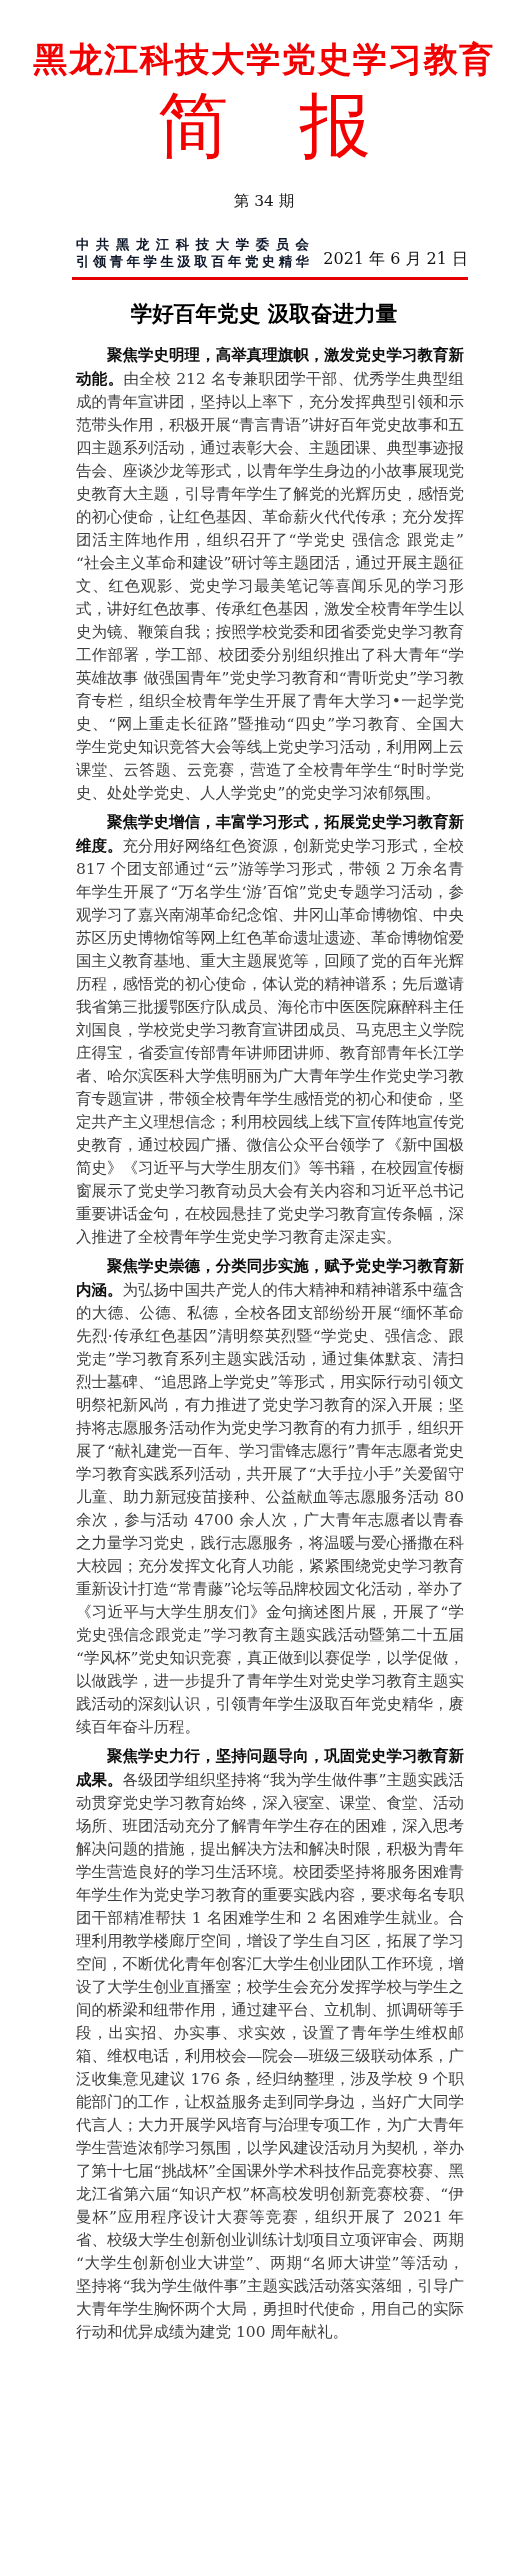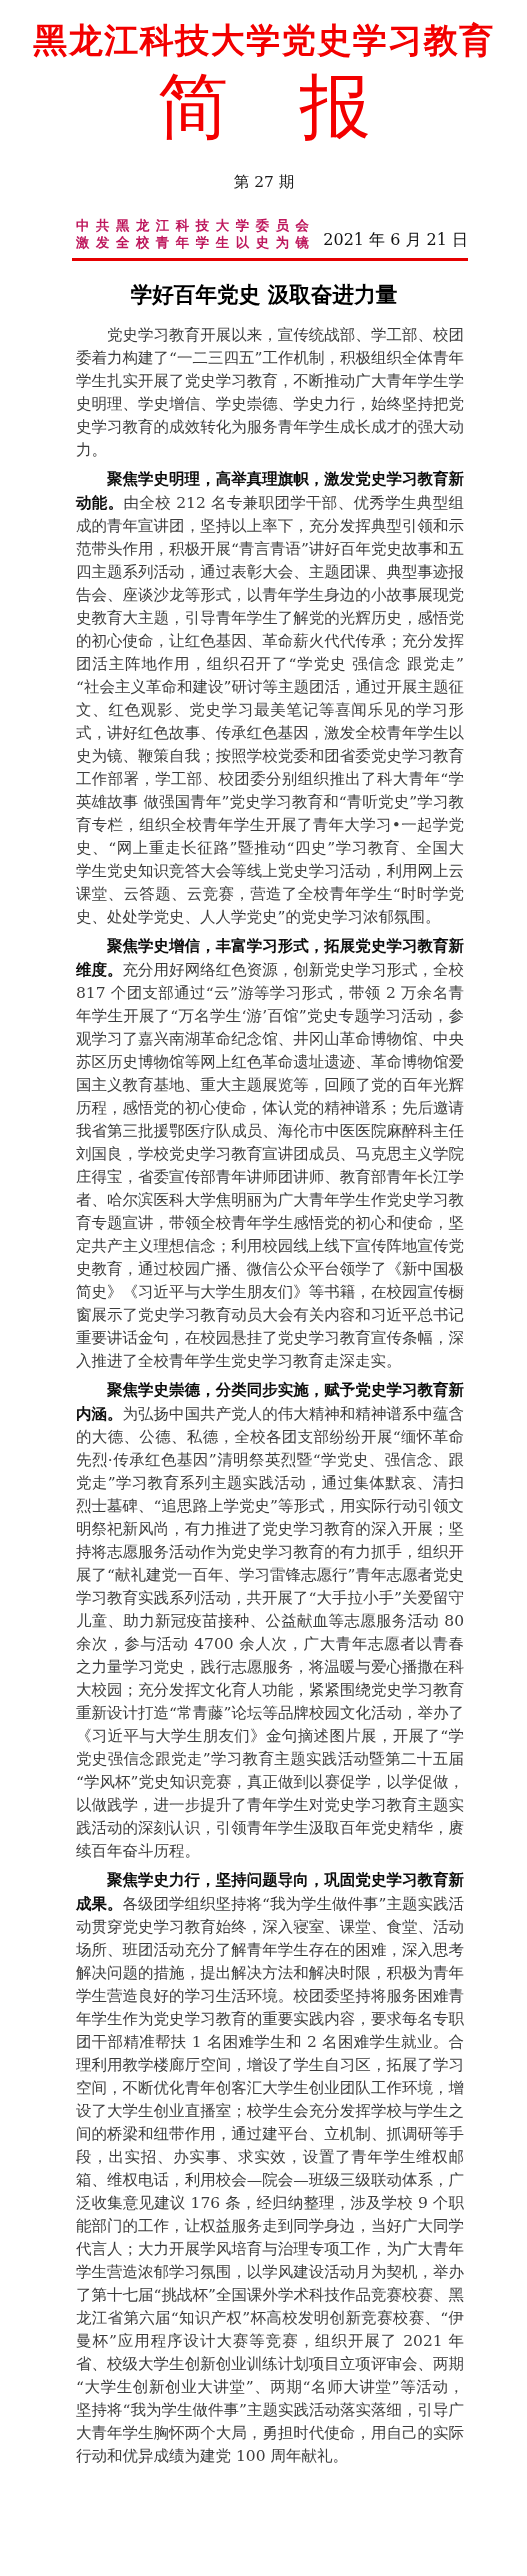--- a/index.html
+++ b/index.html
@@ -13,20 +13,21 @@
   }
   
   .org-title{
     padding-top:21.6px;
     text-align:center;
     font-weight:bold;
     font-size:34px;
     letter-spacing:1.5px;
     color:#f30000;
     line-height:1.1;
+    margin-top:19px;
   }
   .brief-title{
     margin-top:11.3px;
     text-align:center;
     font-weight:normal;
     font-size:71px;
     color:#f30000;
     line-height:1.05;
   }
   .issue{
@@ -39,21 +40,21 @@
     margin:24px 60px 0 76px;
     display:flex;
     justify-content:space-between;
     align-items:flex-end;
   }
   .issuer{
     width:233px;
     font-family:"DejaVu Sans","Liberation Sans",sans-serif;
     font-weight:bold;
     font-size:13.4px;
-    color:#be185d;
+    color:#0f172a;
     line-height:1.3;
   }
   .issuer > div{
     text-align:justify;
     text-align-last:justify;
   }
   .date{
     font-size:16px;
     color:#111111;
     white-space:nowrap;
@@ -92,43 +93,40 @@
 </head>
 <body>
 
 <div class="page">
 
   <header>
     <div class="org-title">黑龙江科技大学党史学习教育</div>
 
     <div class="brief-title">简　报</div>
 
-    <div class="issue">第 27 期</div>
+    <div class="issue">第 34 期</div>
 
     <div class="issuer-row">
       <div class="issuer">
         <div>中共黑龙江科技大学委员会</div>
-        <div>激发全校青年学生以史为镜</div>
+        <div>引领青年学生汲取百年党史精华</div>
       </div>
       <div class="date">2021 年 6 月 21 日</div>
     </div>
 
     <div class="rule"></div>
   </header>
 
   <main>
     <h1 class="art-title">
       <span>学好百年党史 汲取奋进力量</span><br>
     </h1>
 
     <div class="body">
 
-    <p class="para">
-          <span>党史学习教育开展以来，宣传统战部、学工部、校团委着力构建了“一二三四五”工作机制，积极组织全体青年学生扎实开展了党史学习教育，不断推动广大青年学生学史明理、学史增信、学史崇德、学史力行，始终坚持把党史学习教育的成效转化为服务青年学生成长成才的强大动力。</span>
-        </p>
         <p class="para">
           <b class="lead">聚焦学史明理，高举真理旗帜，激发党史学习教育新动能。</b><span>由全校 212 名专兼职团学干部、优秀学生典型组成的青年宣讲团，坚持以上率下，充分发挥典型引领和示范带头作用，积极开展“青言青语”讲好百年党史故事和五四主题系列活动，通过表彰大会、主题团课、典型事迹报告会、座谈沙龙等形式，以青年学生身边的小故事展现党史教育大主题，引导青年学生了解党的光辉历史，感悟党的初心使命，让红色基因、革命薪火代代传承；充分发挥团活主阵地作用，组织召开了“学党史 强信念 跟党走”“社会主义革命和建设”研讨等主题团活，通过开展主题征文、红色观影、党史学习最美笔记等喜闻乐见的学习形式，讲好红色故事、传承红色基因，激发全校青年学生以史为镜、鞭策自我；按照学校党委和团省委党史学习教育工作部署，学工部、校团委分别组织推出了科大青年“学英雄故事 做强国青年”党史学习教育和“青听党史”学习教育专栏，组织全校青年学生开展了青年大学习•一起学党史、“网上重走长征路”暨推动“四史”学习教育、全国大学生党史知识竞答大会等线上党史学习活动，利用网上云课堂、云答题、云竞赛，营造了全校青年学生“时时学党史、处处学党史、人人学党史”的党史学习浓郁氛围。</span>
         </p>
         <p class="para">
           <b class="lead">聚焦学史增信，丰富学习形式，拓展党史学习教育新维度。</b><span>充分用好网络红色资源，创新党史学习形式，全校 817 个团支部通过“云”游等学习形式，带领 2 万余名青年学生开展了“万名学生‘游’百馆”党史专题学习活动，参观学习了嘉兴南湖革命纪念馆、井冈山革命博物馆、中央苏区历史博物馆等网上红色革命遗址遗迹、革命博物馆爱国主义教育基地、重大主题展览等，回顾了党的百年光辉历程，感悟党的初心使命，体认党的精神谱系；先后邀请我省第三批援鄂医疗队成员、海伦市中医医院麻醉科主任刘国良，学校党史学习教育宣讲团成员、马克思主义学院庄得宝，省委宣传部青年讲师团讲师、教育部青年长江学者、哈尔滨医科大学焦明丽为广大青年学生作党史学习教育专题宣讲，带领全校青年学生感悟党的初心和使命，坚定共产主义理想信念；利用校园线上线下宣传阵地宣传党史教育，通过校园广播、微信公众平台领学了《新中国极简史》《习近平与大学生朋友们》等书籍，在校园宣传橱窗展示了党史学习教育动员大会有关内容和习近平总书记重要讲话金句，在校园悬挂了党史学习教育宣传条幅，深入推进了全校青年学生党史学习教育走深走实。</span>
         </p>
         <p class="para">
           <b class="lead">聚焦学史崇德，分类同步实施，赋予党史学习教育新内涵。</b><span>为弘扬中国共产党人的伟大精神和精神谱系中蕴含的大德、公德、私德，全校各团支部纷纷开展“缅怀革命先烈·传承红色基因”清明祭英烈暨“学党史、强信念、跟党走”学习教育系列主题实践活动，通过集体默哀、清扫烈士墓碑、“追思路上学党史”等形式，用实际行动引领文明祭祀新风尚，有力推进了党史学习教育的深入开展；坚持将志愿服务活动作为党史学习教育的有力抓手，组织开展了“献礼建党一百年、学习雷锋志愿行”青年志愿者党史学习教育实践系列活动，共开展了“大手拉小手”关爱留守儿童、助力新冠疫苗接种、公益献血等志愿服务活动 80 余次，参与活动 4700 余人次，广大青年志愿者以青春之力量学习党史，践行志愿服务，将温暖与爱心播撒在科大校园；充分发挥文化育人功能，紧紧围绕党史学习教育重新设计打造“常青藤”论坛等品牌校园文化活动，举办了《习近平与大学生朋友们》金句摘述图片展，开展了“学党史强信念跟党走”学习教育主题实践活动暨第二十五届“学风杯”党史知识竞赛，真正做到以赛促学，以学促做，以做践学，进一步提升了青年学生对党史学习教育主题实践活动的深刻认识，引领青年学生汲取百年党史精华，赓续百年奋斗历程。</span>
         </p>
         <p class="para">

